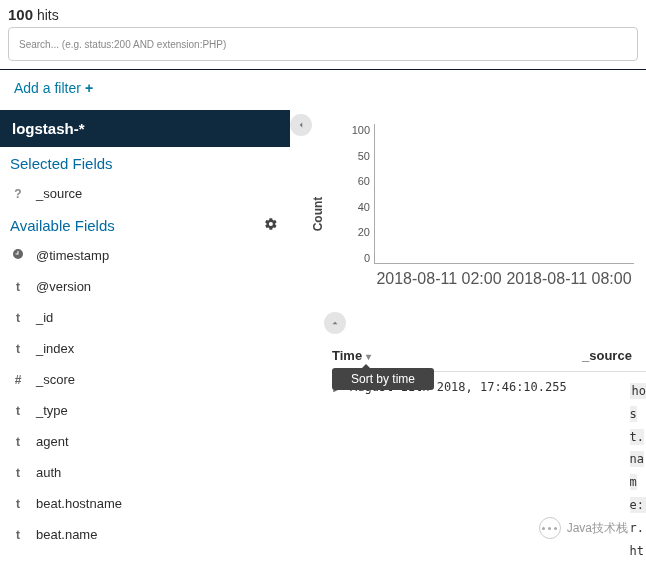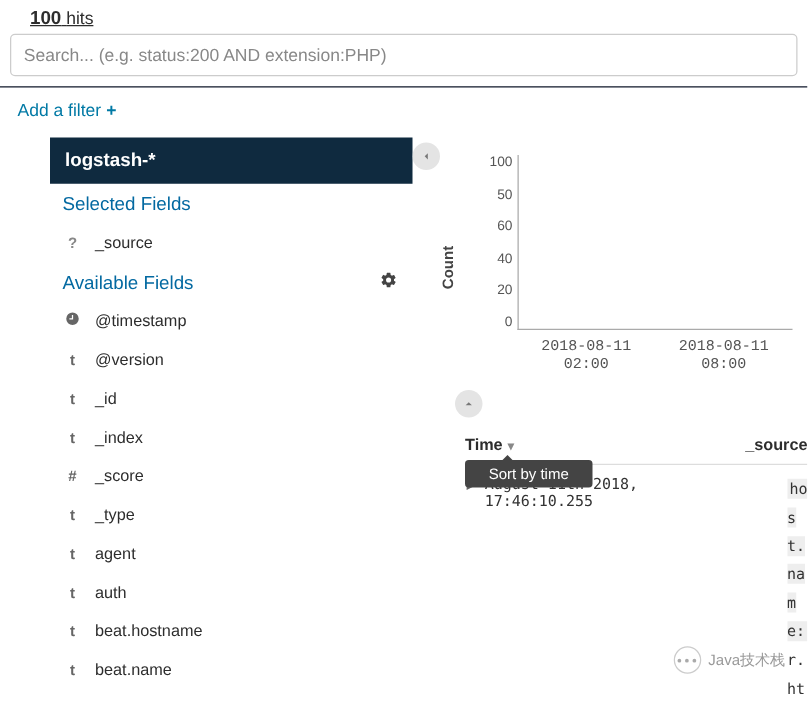--- a/index.html
+++ b/index.html
@@ -1,40 +1,40 @@
 <!DOCTYPE html>
 <html><head>
 <meta charset="utf-8">
 <style>
 * { box-sizing: border-box; margin: 0; padding: 0; }
 body { font-family: "Helvetica Neue", Arial, sans-serif; font-size: 14px; color: #2d2d2d; width: 646px; height: 561px; overflow: hidden; background: #fff; position: relative; }
-.hits-bar { padding: 6px 8px 4px 24px; text-decoration: underline; }
+.hits-bar { padding: 6px 8px 4px 8px; }
 .hits-bar strong { font-weight: 700; font-size: 15px; }
 .search-wrap { padding: 0 8px 8px 8px; }
-.search-input { width: 100%; height: 34px; border: 1px solid #ccc; border-radius: 4px; padding: 0 10px; font-size: 14px; color: #555; }
+.search-input { width: 100%; height: 34px; border: 1px solid #ccc; border-radius: 4px; padding: 0 10px; font-size: 10px; color: #555; }
 .search-input::placeholder { color: #888; }
 .add-filter { padding: 10px 10px 14px 14px; color: #0079a5; font-size: 14px; cursor: pointer; border-top: 1px solid #0f172a; }
 .add-filter .plus { margin-left: 4px; font-weight: bold; }
 .main { display: flex; height: calc(561px - 110px); }
-.sidebar { width: 290px; background: #fff; margin-left: 40px; }
+.sidebar { width: 290px; background: #fff; }
 .index-hdr { background: #0f2a3f; color: #fff; padding: 10px 12px; font-weight: 700; font-size: 15px; }
 .section-label { padding: 8px 12px 6px 10px; font-size: 15px; color: #0369a1; display: flex; justify-content: space-between; align-items: center; }
 .field-row { display: flex; align-items: center; padding: 8px 12px 8px 10px; font-size: 13px; cursor: pointer; }
 .ftype { width: 16px; font-size: 12px; color: #666; font-weight: 700; text-align: center; }
 .ftype.q { color: #888; }
 .ftype.clock svg { fill: #666; }
 .fname { margin-left: 10px; color: #2d2d2d; }
 .content { flex: 1; position: relative; padding: 8px 0 0 12px; overflow: hidden; }
 .circ-btn { width: 22px; height: 22px; border-radius: 50%; background: #e4e4e4; display: inline-flex; align-items: center; justify-content: center; color: #888; cursor: pointer; }
 .circ-btn svg { fill: #777; }
 .chart-area { margin: 6px 12px 0 22px; height: 180px; position: relative; }
 .ylabel { position: absolute; left: -6px; top: 50%; transform: translate(-50%, -50%) rotate(-90deg); font-size: 12px; font-weight: 700; color: #444; }
 .yticks { position: absolute; left: 22px; top: 0; height: 140px; display: flex; flex-direction: column; justify-content: space-between; font-size: 11px; color: #555; text-align: right; width: 24px; }
 .plot { position: absolute; left: 50px; right: 0; top: 0; height: 140px; border-left: 1px solid #aaa; border-bottom: 1px solid #aaa; }
-.xticks { position: absolute; left: 50px; right: 0; top: 146px; display: flex; font-size: 12px; color: #555; font-family: Liberation Mono, monospace; }
+.xticks { position: absolute; left: 50px; right: 0; top: 146px; display: flex; font-size: 16px; color: #555; }
 .xticks span { flex: 1; text-align: center; }
 .scroll-top { margin: 8px 0 8px 22px; }
 .doc-table { margin: 6px 0 0 30px; font-size: 13px; }
 .thead { display: flex; padding: 6px 0 8px 0; font-weight: 700; position: relative; }
 .th-time { width: 250px; position: relative; }
 .th-time .sortcaret { margin-left: 4px; color: #888; font-size: 10px; }
 .th-src { flex: 1; }
 .tooltip { position: absolute; top: 20px; left: 0; background: #444; color: #fff; font-size: 12px; font-weight: 400; padding: 4px 19px; border-radius: 3px; white-space: nowrap; }
 .tooltip::before { content: ""; position: absolute; top: -4px; left: 30px; border: 4px solid transparent; border-bottom-color: #444; border-top: none; }
 .row { display: flex; padding: 8px 0 10px 0; border-top: 1px solid #ddd; font-family: Menlo, Consolas, monospace; font-size: 12px; color: #333; align-items: flex-start; }

